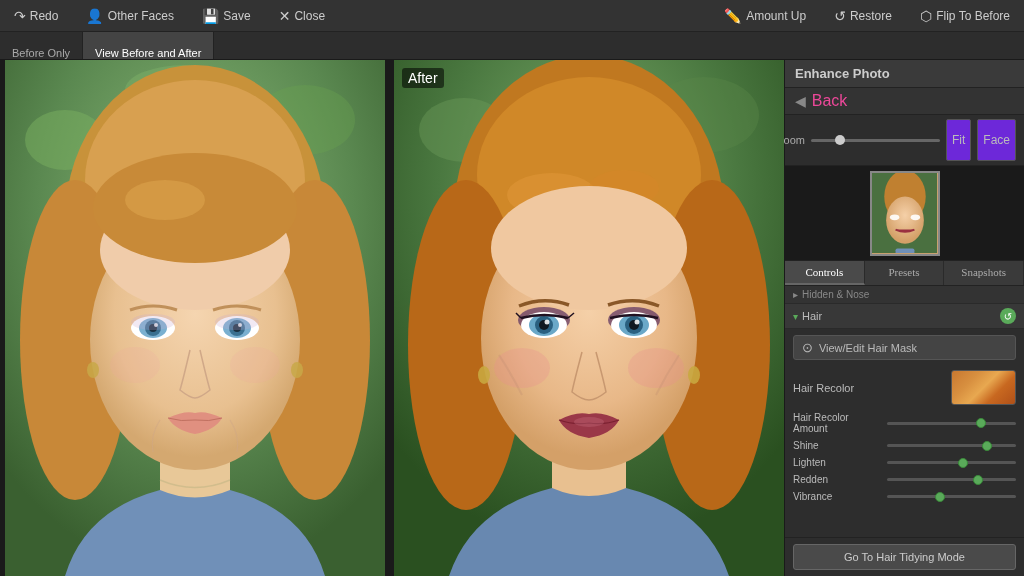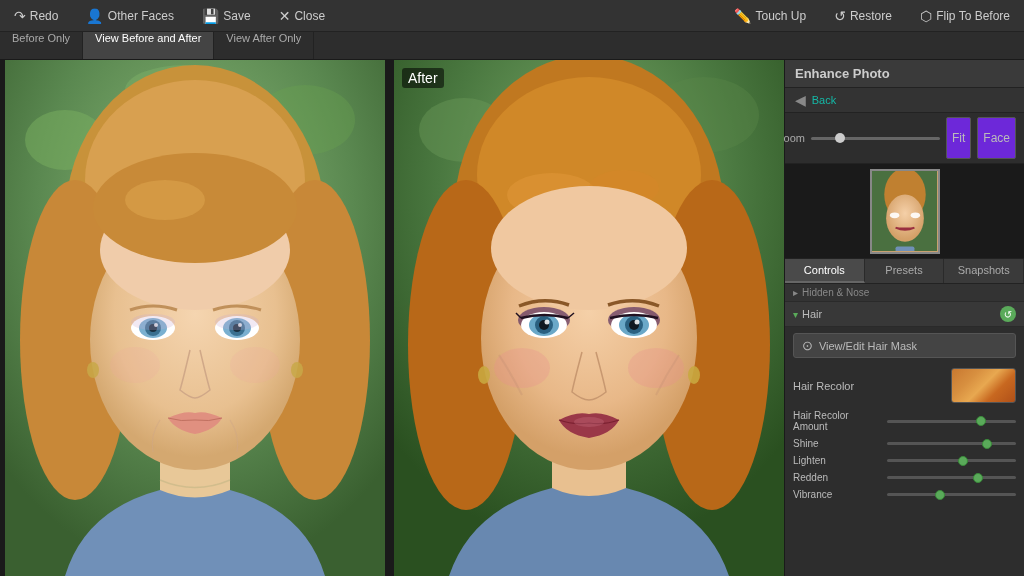--- a/index.html
+++ b/index.html
@@ -49,21 +49,21 @@
     #view-tabs {
       height: 28px;
       background: #2d2d2d;
       border-bottom: 1px solid #1a1a1a;
       display: flex;
       align-items: stretch;
     }
     .view-tab {
       padding: 0 12px;
       display: flex;
-      align-items: flex-start;
+      align-items: flex-end;
       cursor: pointer;
       color: #aaa;
       font-size: 11px;
       border-right: 1px solid #222;
     }
     .view-tab.active {
       background: #444;
       color: #fff;
     }
 
@@ -127,21 +127,21 @@
 
     #panel-back {
       display: flex;
       align-items: center;
       padding: 4px 10px;
       background: #333;
       border-bottom: 1px solid #222;
       cursor: pointer;
     }
     .back-arrow { color: #888; margin-right: 6px; font-size: 14px; }
-    .back-text { color: #14b8a6; font-size: 11px; }
+    .back-text { color: #ec4899; font-size: 16px; }
 
     #zoom-row {
       display: flex;
       align-items: center;
       padding: 4px 8px;
       gap: 6px;
       background: #2d2d2d;
       border-bottom: 1px solid #222;
       justify-content: flex-end;
     }
@@ -188,20 +188,21 @@
       border: 2px solid #888;
       overflow: hidden;
       background: #c8a070;
     }
 
     
     #panel-tabs {
       display: flex;
       background: #3a3a3a;
       border-bottom: 1px solid #222;
+      font-family: Liberation Serif, serif;
     }
     .panel-tab {
       flex: 1;
       padding: 5px 4px;
       text-align: center;
       cursor: pointer;
       font-size: 11px;
       color: #aaa;
       border-right: 1px solid #2a2a2a;
     }
@@ -355,42 +356,39 @@
     <span>Save</span>
   </div>
   <div class="toolbar-btn">
     <span class="toolbar-icon">✕</span>
     <span>Close</span>
   </div>
   <div class="toolbar-separator"></div>
   <div class="toolbar-right">
     <div class="toolbar-btn">
       <span class="toolbar-icon">✏️</span>
-      <span>Touch Up</span>
+      <span>Amount Up</span>
     </div>
     <div class="toolbar-btn">
       <span class="toolbar-icon">↺</span>
       <span>Restore</span>
     </div>
     <div class="toolbar-btn">
       <span class="toolbar-icon">⬡</span>
       <span>Flip To Before</span>
     </div>
   </div>
 </div>
 
 <div id="view-tabs">
   <div class="view-tab">
     <span>Before Only</span>
   </div>
   <div class="view-tab active">
     <span>View Before and After</span>
-  </div>
-  <div class="view-tab">
-    <span>View After Only</span>
   </div>
 </div>
 
 <div id="main">
 
   <div id="photo-area">
 
     <div class="photo-pane">
       <svg class="face-svg" viewBox="0 0 380 516" xmlns="http://www.w3.org/2000/svg">
 
@@ -633,15 +631,20 @@
         <span class="slider-label">Redden</span>
         <input type="range" class="ctrl-slider high" min="0" max="100" value="72" style="">
       </div>
       <div class="slider-row">
         <span class="slider-label">Vibrance</span>
         <input type="range" class="ctrl-slider" min="0" max="100" value="40" style="">
       </div>
 
     </div>
 
+    <div id="bottom-btn-area">
+      <button class="hair-tidy-btn">
+        <span>Go To Hair Tidying Mode</span>
+      </button>
+    </div>
 
   </div>
 </div>
 
 </body></html>

